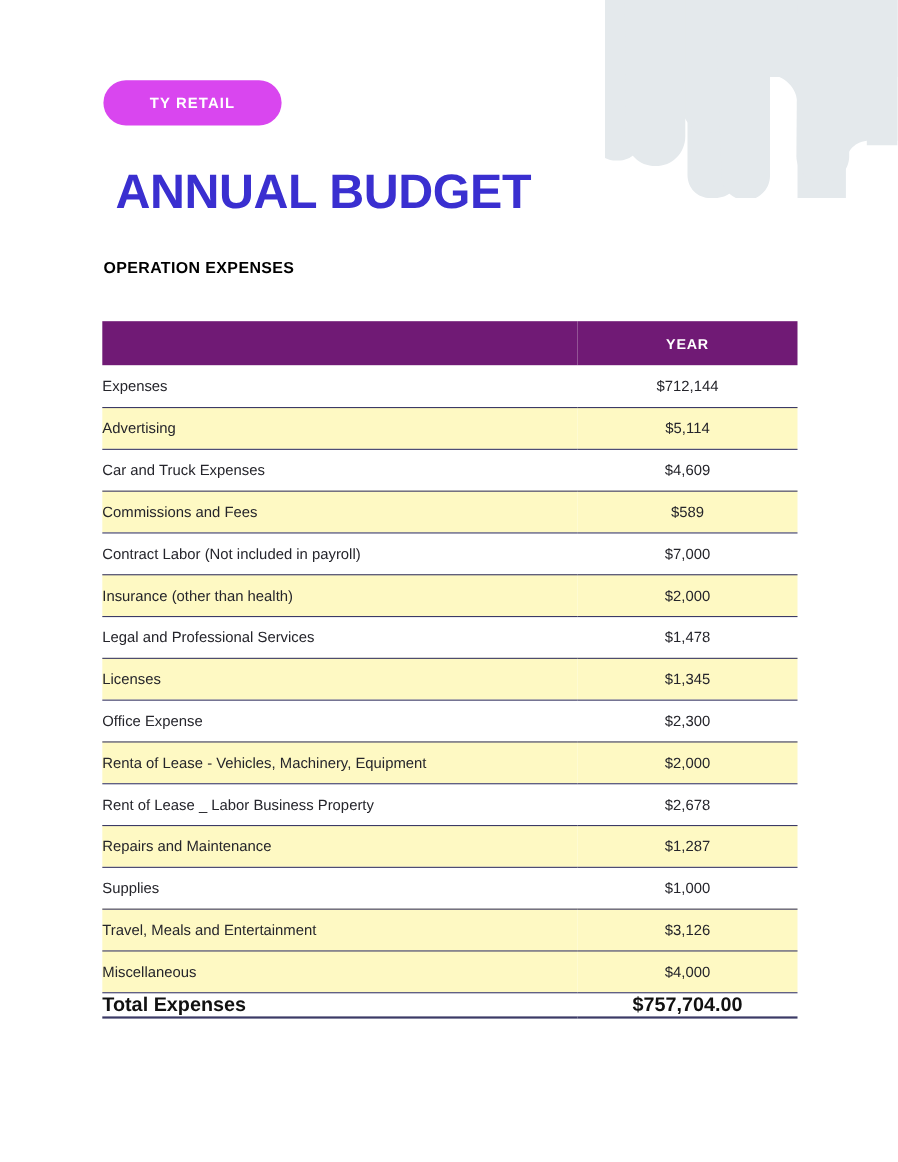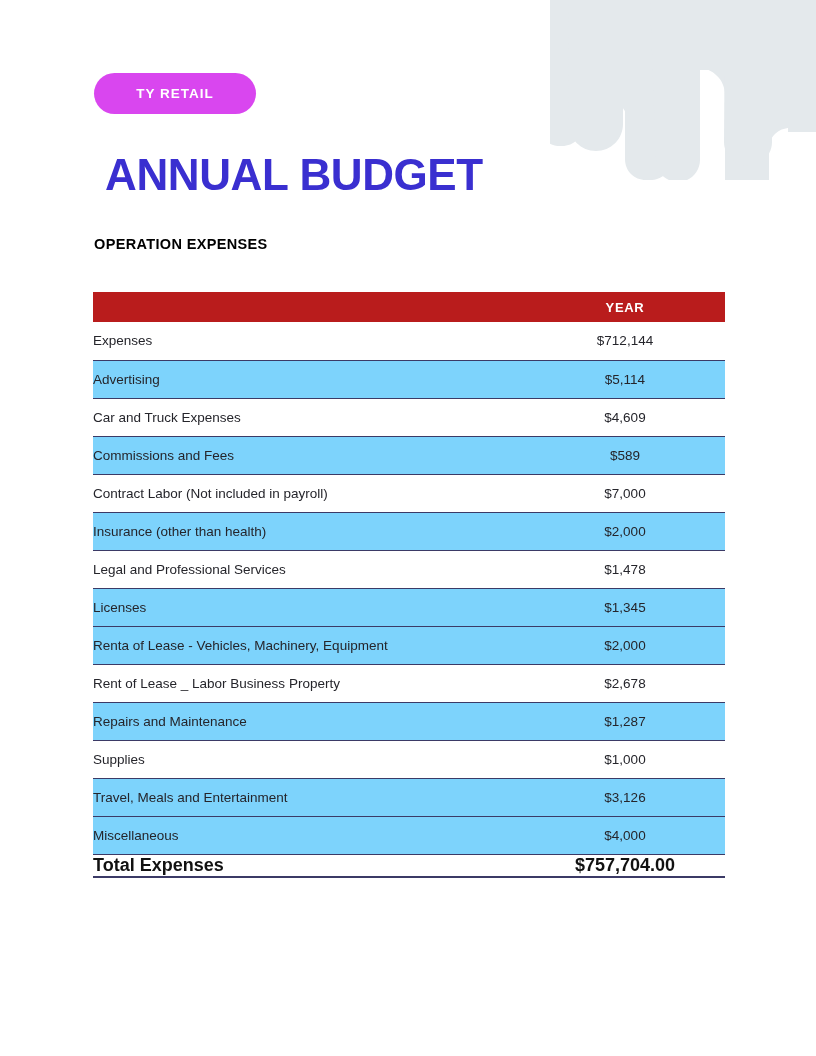--- a/index.html
+++ b/index.html
@@ -89,42 +89,42 @@
     border-collapse: collapse;
     table-layout: fixed;
   }
   .budget-table th,
   .budget-table td {
     padding: 0;
     margin: 0;
   }
 
   .thead-row th {
-    background: #b91c1c;
-    height: 30px;
+    background: #701a75;
+    height: 40px;
     color: #ffffff;
     font-size: 13px;
     font-weight: bold;
     letter-spacing: 0.7px;
     margin-top: 40px;
   }
   .th-label { text-align: left; }
   .th-year  { text-align: center; width: 200px; }
 
   .budget-table tbody tr {
     height: 38px;
   }
   .budget-table tbody tr td {
     border-bottom: 1.6px solid #3b3a66;
     font-size: 13.5px;
     color: #25252b;
     vertical-align: middle;
   }
   .budget-table tbody tr.alt td {
-    background: #7dd3fc;
+    background: #fef9c3;
   }
   .cell-label {
     text-align: left;
     padding-left: 6px;
   }
   .cell-value {
     text-align: center;
   }
 
   .total-row td {
@@ -252,20 +252,24 @@
           <td class="cell-value">$2,000</td>
         </tr>
         <tr>
           <td class="cell-label">Legal and Professional Services</td>
           <td class="cell-value">$1,478</td>
         </tr>
         <tr class="alt">
           <td class="cell-label">Licenses</td>
           <td class="cell-value">$1,345</td>
         </tr>
+        <tr>
+          <td class="cell-label">Office Expense</td>
+          <td class="cell-value">$2,300</td>
+        </tr>
         <tr class="alt">
           <td class="cell-label">Renta of Lease - Vehicles, Machinery, Equipment</td>
           <td class="cell-value">$2,000</td>
         </tr>
         <tr>
           <td class="cell-label">Rent of Lease _ Labor Business Property</td>
           <td class="cell-value">$2,678</td>
         </tr>
         <tr class="alt">
           <td class="cell-label">Repairs and Maintenance</td>

